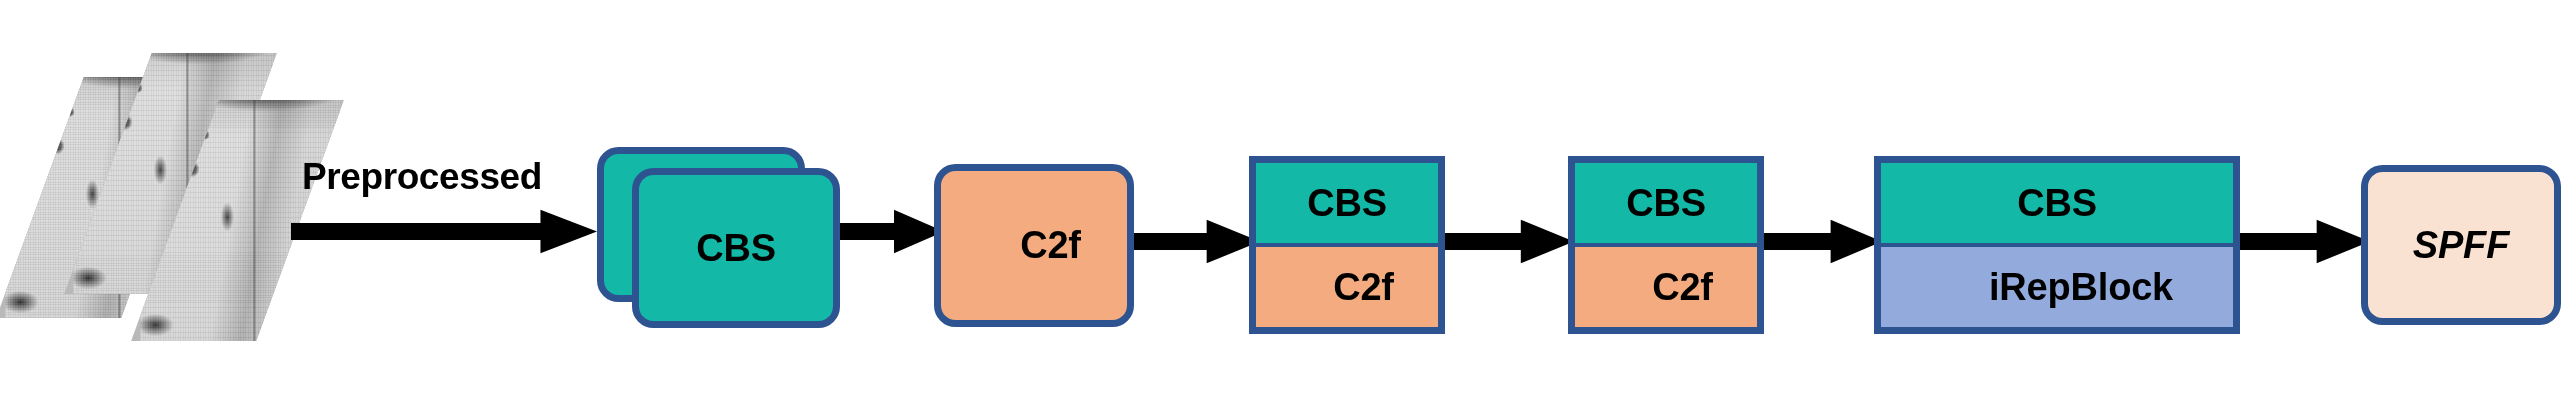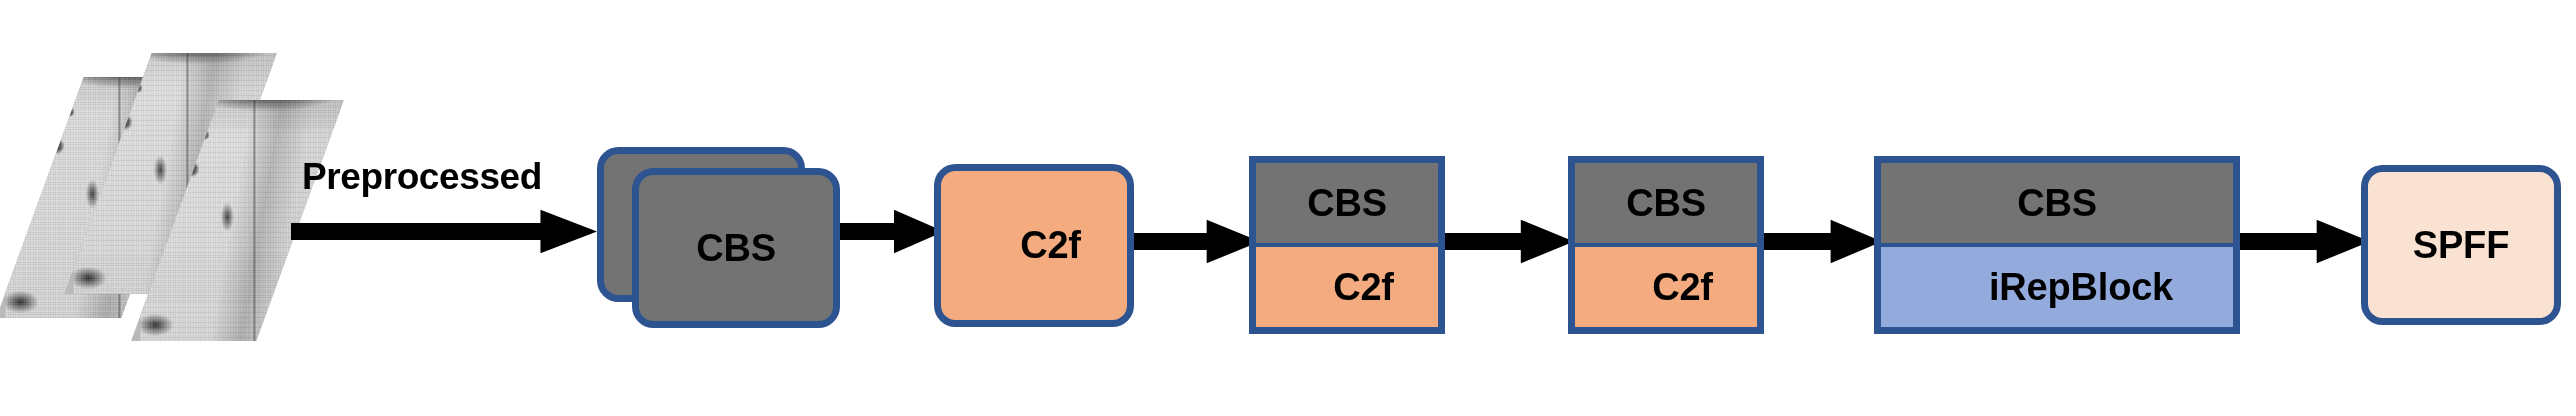--- a/index.html
+++ b/index.html
@@ -101,24 +101,24 @@
     border: 7.5px solid #2d5490;
     display: flex;
     align-items: center;
     justify-content: center;
     color: #000;
     font-weight: bold;
     font-size: 38px;
     letter-spacing: -0.2px;
   }
   .rounded { border-radius: 21.6px; }
-  .green { background: #737373; }
+  .green { background: #14b8a6; }
   .orange { background: #f3ab7f; padding-left: 33px; }
   .blue   { background: #93aadd; padding-left: 48px; }
-  .peach  { background: #fae2d2; }
+  .peach  { background: #fae2d2; font-style: italic; }
 
   
   #cbs-stack-back {
     left: 597px; top: 102px; width: 208px; height: 155px;
     z-index: 1;
   }
   #cbs-stack-front {
     left: 632px; top: 123px; width: 208px; height: 160px;
     z-index: 2;
   }

